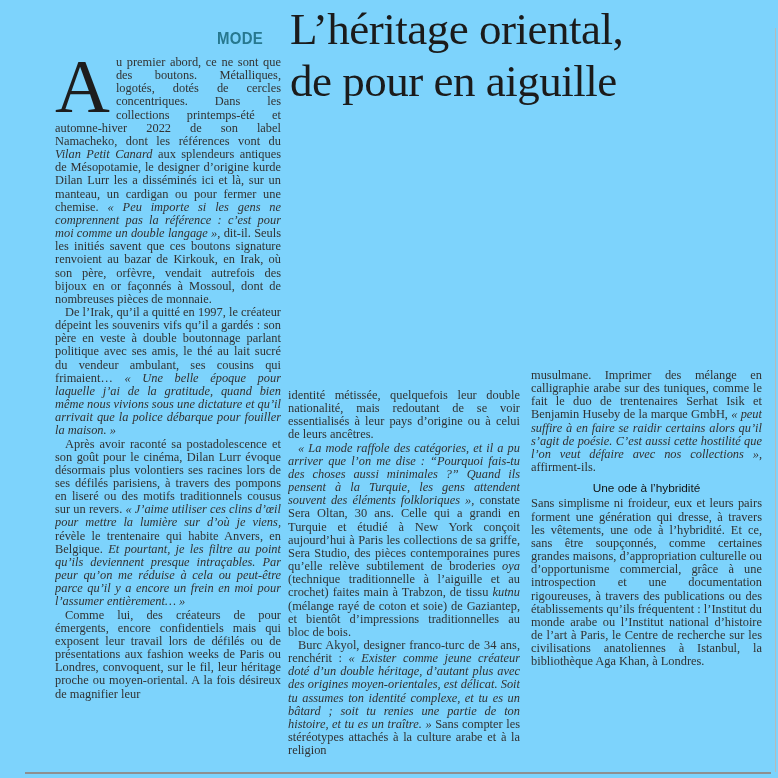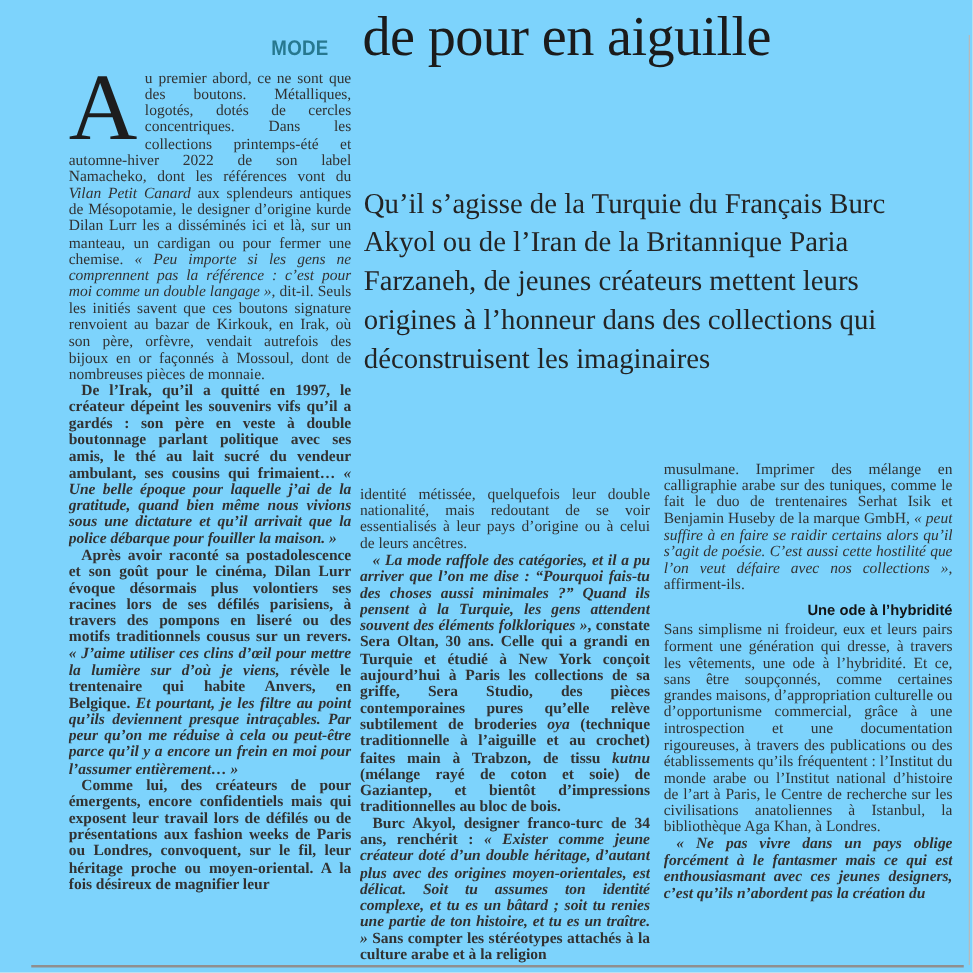--- a/index.html
+++ b/index.html
@@ -26,65 +26,64 @@
   }
   .col{
     position:absolute; text-align:justify;
     font-size:12.4px; line-height:13.15px; color:#323232;
     overflow:hidden;
   }
   .col-left  {left:55px;  top:56px;  width:226px; height:712px;}
   .col-middle{left:288px; top:366px; width:232px; height:402px;margin-top:23px;}
   .col-right {left:531px; top:369px; width:231px; height:402px;}
   .para{margin:0; padding:0;}
-  .para.indent{text-indent:10px;font-weight:bold;}
+  .para.indent{text-indent:10px;}
   .para i{font-style:italic;}
   .dropcap{
     float:left; font-size:76px; line-height:56px; height:54px;
     padding:2px 6px 0 0; color:#1d1d1d; font-weight:400;
   }
   .subhead{
-    margin:8px 0 2px 0; text-align:right;
+    margin:8px 0 2px 0; text-align:center;
     font-family:"Liberation Sans","DejaVu Sans",sans-serif;
-    font-weight:700; font-size:11.8px; color:#141414;
+    font-weight:400; font-size:11.8px; color:#141414;
   }
   .right-rule{
     position:absolute; left:775px; top:28px; width:1px; height:744px;
     background:#b9b9b9;
   }
   .bottom-rule{
     position:absolute; left:25px; top:772px; width:746px; height:2px;
     background:#8f8f8f;
   }
 </style>
 </head>
 <body>
 
 <div class="page">
   <div class="kicker" style="color: rgb(39, 120, 143);">MODE</div>
 
   <h1 class="headline">
+    <span class="hl-line">L’héritage oriental,</span>
     <span class="hl-line">de pour en aiguille</span>
   </h1>
 
-  <p class="standfirst">Qu’il s’agisse de la Turquie du Français Burc Akyol ou de l’Iran de la Britannique Paria Farzaneh, de jeunes créateurs mettent leurs origines à l’honneur dans des collections qui déconstruisent les imaginaires</p>
 
   <div class="col col-left">
       <p class="para"><span class="dropcap">A</span><span>u premier abord, ce ne sont que des boutons. Métalliques, logotés, dotés de cercles concentriques. Dans les collections printemps-été et automne-hiver 2022 de son label Namacheko, dont les références vont du </span><i>Vilan Petit Canard</i><span> aux splendeurs antiques de Mésopotamie, le designer d’origine kurde Dilan Lurr les a disséminés ici et là, sur un manteau, un cardigan ou pour fermer une chemise. </span><i>« Peu importe si les gens ne comprennent pas la référence : c’est pour moi comme un double langage »</i><span>, dit-il. Seuls les initiés savent que ces boutons signature renvoient au bazar de Kirkouk, en Irak, où son père, orfèvre, vendait autrefois des bijoux en or façonnés à Mossoul, dont de nombreuses pièces de monnaie.</span></p>
       <p class="para indent"><span>De l’Irak, qu’il a quitté en 1997, le créateur dépeint les souvenirs vifs qu’il a gardés : son père en veste à double boutonnage parlant politique avec ses amis, le thé au lait sucré du vendeur ambulant, ses cousins qui frimaient… </span><i>« Une belle époque pour laquelle j’ai de la gratitude, quand bien même nous vivions sous une dictature et qu’il arrivait que la police débarque pour fouiller la maison. »</i></p>
       <p class="para indent"><span>Après avoir raconté sa postadolescence et son goût pour le cinéma, Dilan Lurr évoque désormais plus volontiers ses racines lors de ses défilés parisiens, à travers des pompons en liseré ou des motifs traditionnels cousus sur un revers. </span><i>« J’aime utiliser ces clins d’œil pour mettre la lumière sur d’où je viens,</i><span> révèle le trentenaire qui habite Anvers, en Belgique. </span><i>Et pourtant, je les filtre au point qu’ils deviennent presque intraçables. Par peur qu’on me réduise à cela ou peut-être parce qu’il y a encore un frein en moi pour l’assumer entièrement… »</i></p>
       <p class="para indent"><span>Comme lui, des créateurs de pour émergents, encore confidentiels mais qui exposent leur travail lors de défilés ou de présentations aux fashion weeks de Paris ou Londres, convoquent, sur le fil, leur héritage proche ou moyen-oriental. A la fois désireux de magnifier leur</span></p>
     </div>
   <div class="col col-middle">
       <p class="para"><span>identité métissée, quelquefois leur double nationalité, mais redoutant de se voir essentialisés à leur pays d’origine ou à celui de leurs ancêtres.</span></p>
       <p class="para indent"><i>« La mode raffole des catégories, et il a pu arriver que l’on me dise : “Pourquoi fais-tu des choses aussi minimales ?” Quand ils pensent à la Turquie, les gens attendent souvent des éléments folkloriques »</i><span>, constate Sera Oltan, 30 ans. Celle qui a grandi en Turquie et étudié à New York conçoit aujourd’hui à Paris les collections de sa griffe, Sera Studio, des pièces contemporaines pures qu’elle relève subtilement de broderies </span><i>oya</i><span> (technique traditionnelle à l’aiguille et au crochet) faites main à Trabzon, de tissu </span><i>kutnu</i><span> (mélange rayé de coton et soie) de Gaziantep, et bientôt d’impressions traditionnelles au bloc de bois.</span></p>
       <p class="para indent"><span>Burc Akyol, designer franco-turc de 34 ans, renchérit : </span><i>« Exister comme jeune créateur doté d’un double héritage, d’autant plus avec des origines moyen-orientales, est délicat. Soit tu assumes ton identité complexe, et tu es un bâtard ; soit tu renies une partie de ton histoire, et tu es un traître. »</i><span> Sans compter les stéréotypes attachés à la culture arabe et à la religion</span></p>
     </div>
   <div class="col col-right">
       <p class="para"><span>musulmane. Imprimer des mélange en calligraphie arabe sur des tuniques, comme le fait le duo de trentenaires Serhat Isik et Benjamin Huseby de la marque GmbH, </span><i>« peut suffire à en faire se raidir certains alors qu’il s’agit de poésie. C’est aussi cette hostilité que l’on veut défaire avec nos collections »</i><span>, affirment-ils.</span></p>
       <h3 class="subhead">Une ode à l’hybridité</h3>
       <p class="para"><span>Sans simplisme ni froideur, eux et leurs pairs forment une génération qui dresse, à travers les vêtements, une ode à l’hybridité. Et ce, sans être soupçonnés, comme certaines grandes maisons, d’appropriation culturelle ou d’opportunisme commercial, grâce à une introspection et une documentation rigoureuses, à travers des publications ou des établissements qu’ils fréquentent : l’Institut du monde arabe ou l’Institut national d’histoire de l’art à Paris, le Centre de recherche sur les civilisations anatoliennes à Istanbul, la bibliothèque Aga Khan, à Londres.</span></p>
-      <p class="para indent"><i>« Ne pas vivre dans un pays oblige forcément à le fantasmer mais ce qui est enthousiasmant avec ces jeunes designers, c’est qu’ils n’abordent pas la création du</i></p>
     </div>
 
   <div class="right-rule"></div>
   <div class="bottom-rule"></div>
 </div>
 
 </body></html>

